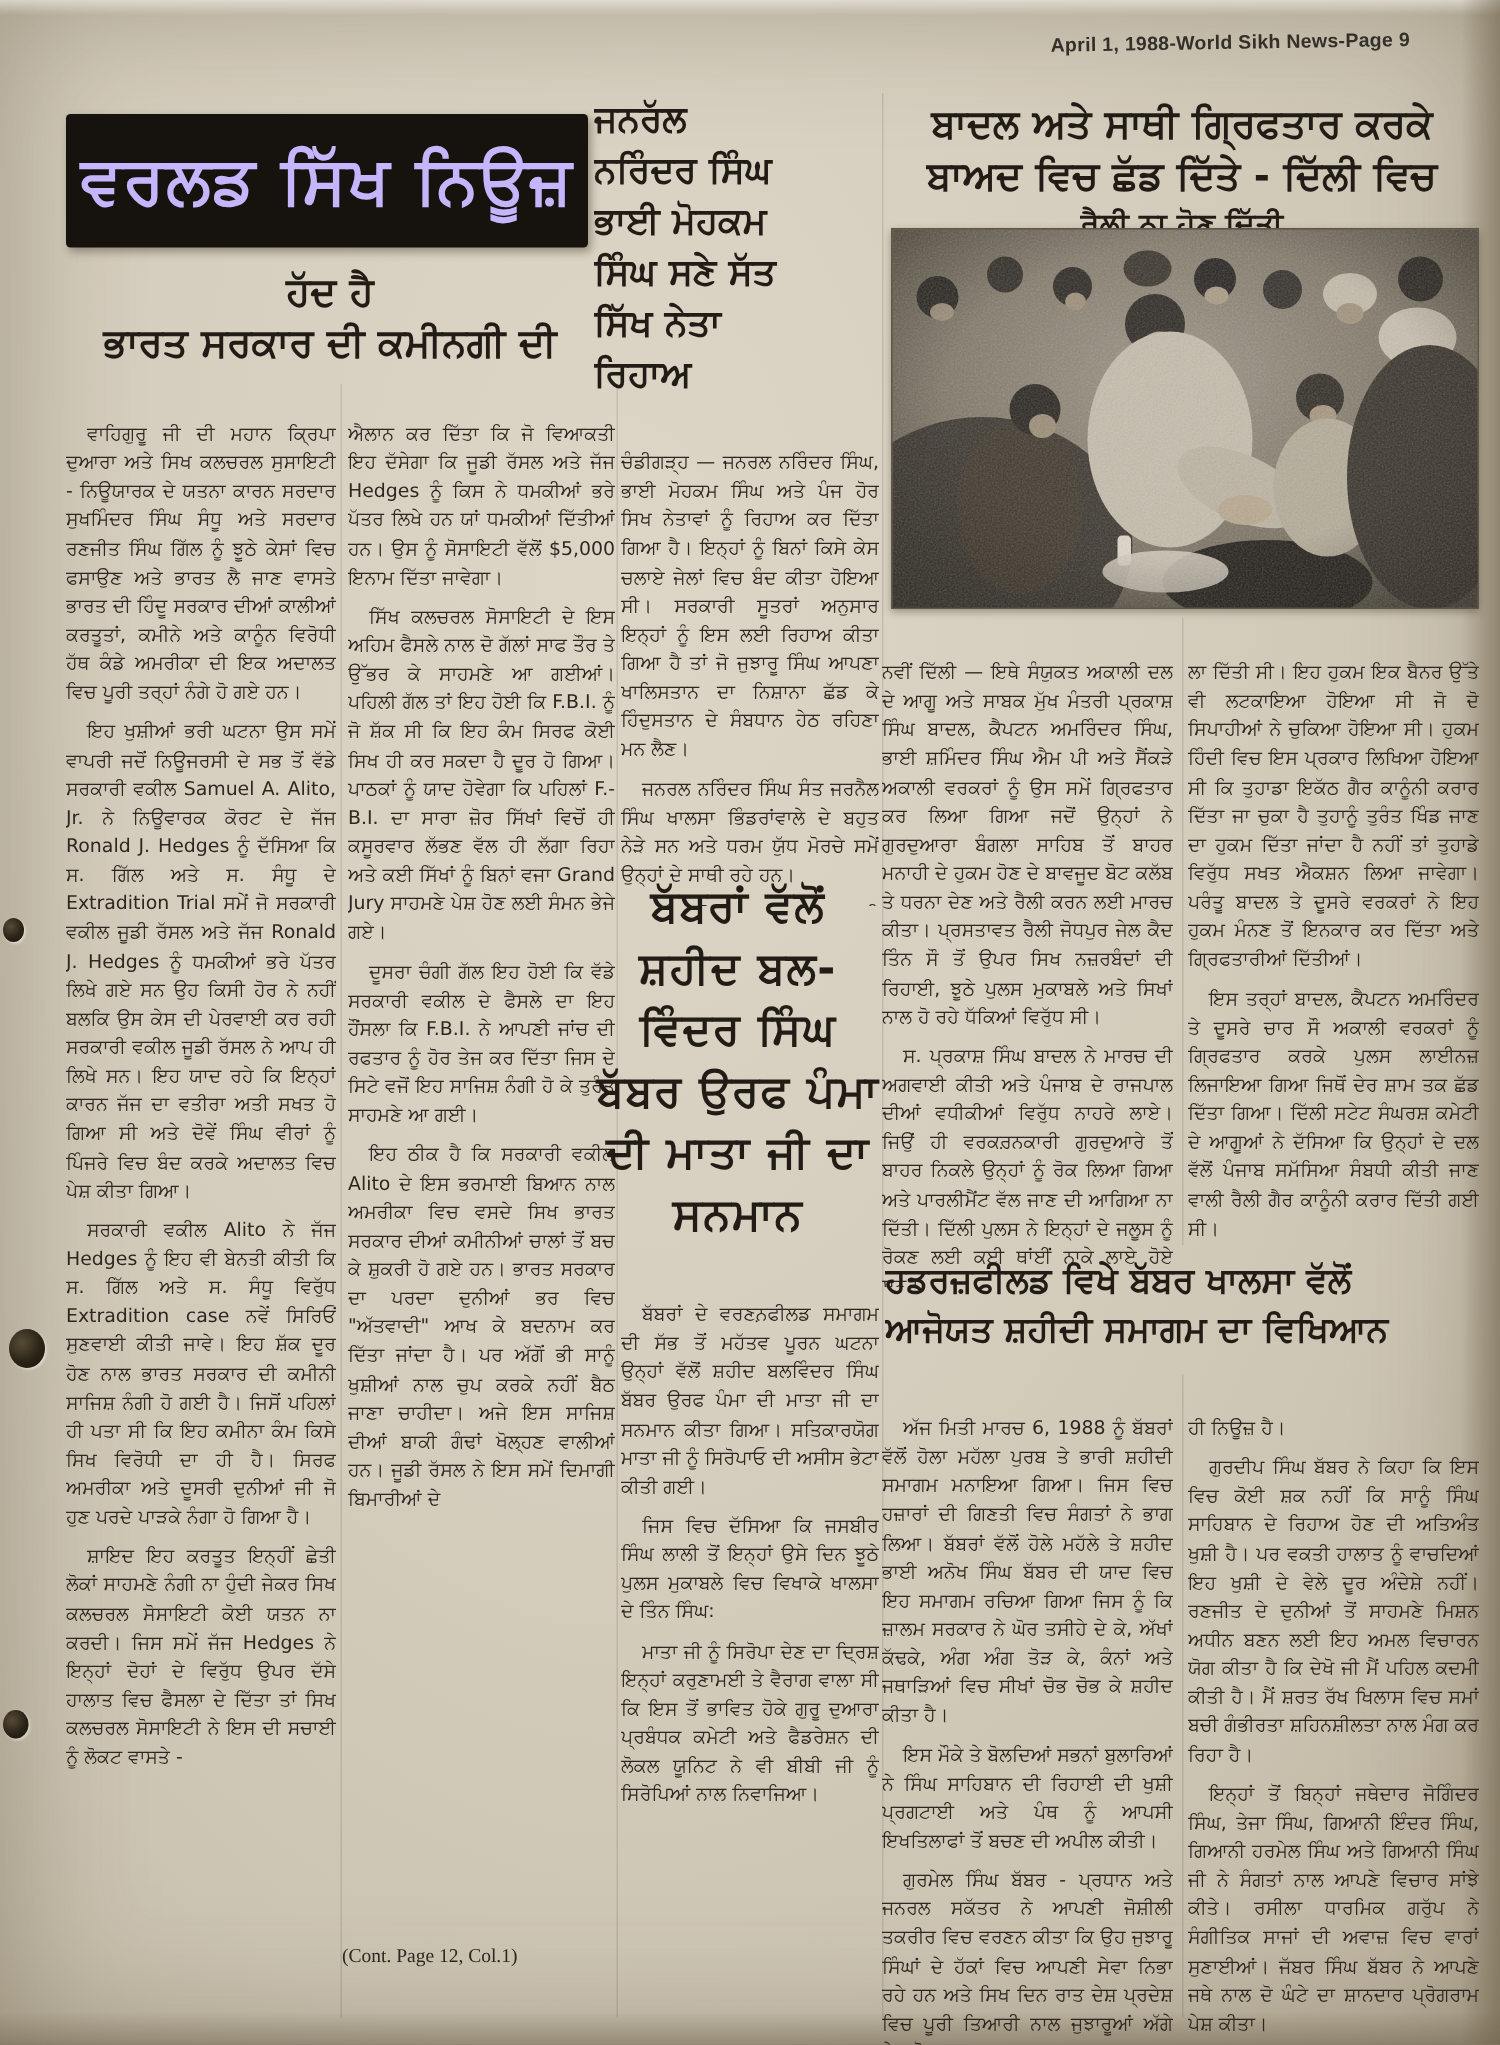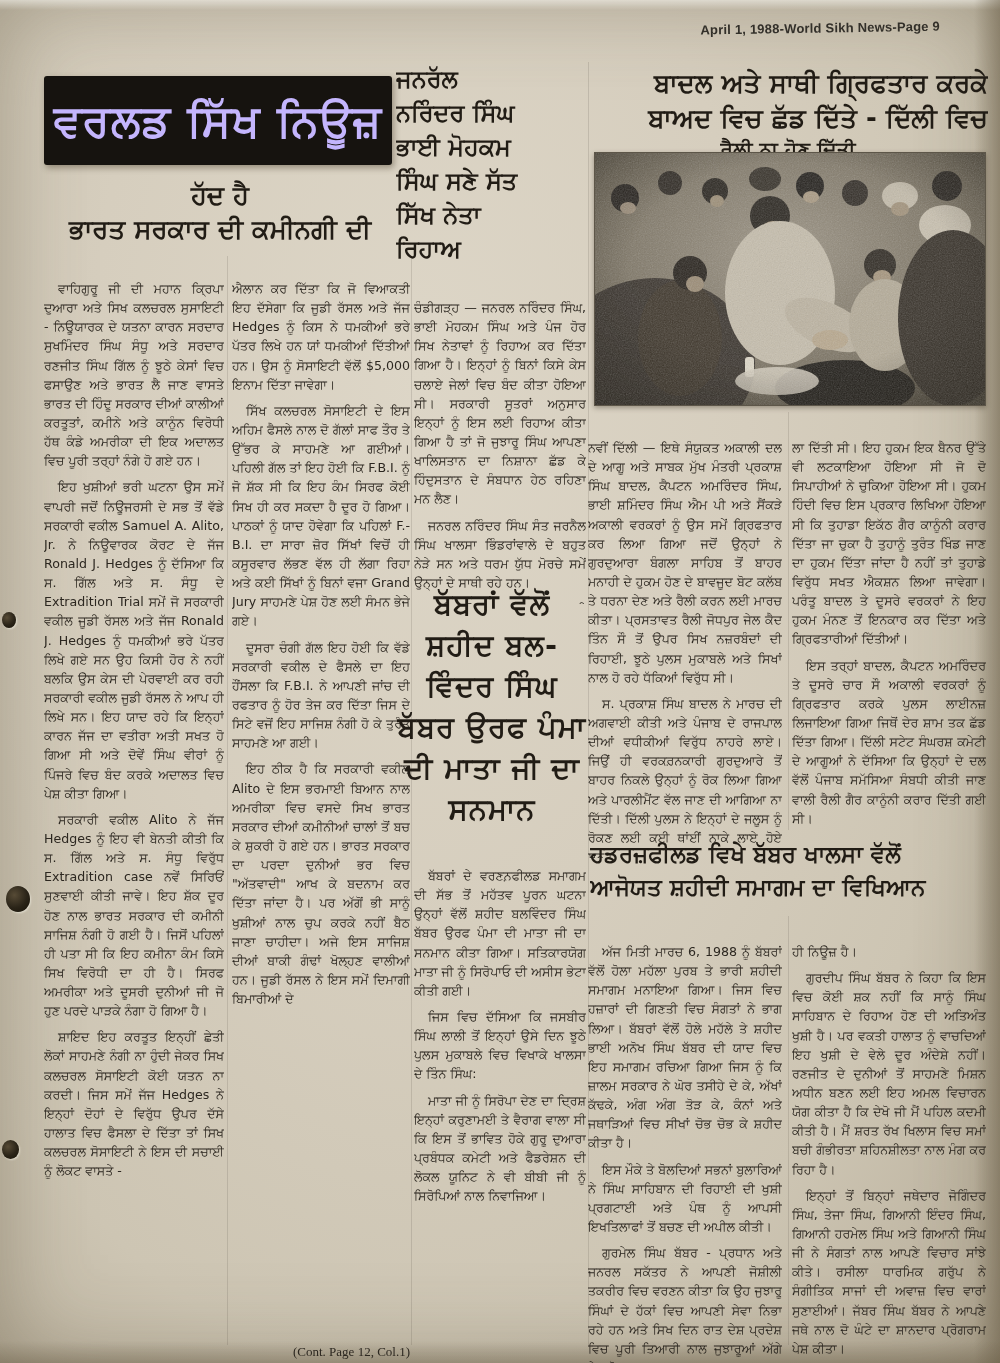--- a/index.html
+++ b/index.html
@@ -27,33 +27,33 @@
   #masthead-title{color:#c4b5fd;font-weight:bold;font-size:44px;letter-spacing:1px;white-space:nowrap}
 
   .headline{font-weight:bold;color:#211c15;white-space:pre-line;overflow:hidden}
   #lead-headline{position:absolute;left:40px;top:178px;width:360px;height:74px;
     text-align:center;font-size:26px;line-height:34px}
   #release-headline{position:absolute;left:396px;top:62px;width:192px;height:206px;
     text-align:left;font-size:24px;line-height:34px}
   #honour-headline{position:absolute;left:396px;top:584px;width:192px;height:252px;
     text-align:center;font-size:29px;line-height:41px;letter-spacing:1px}
   #badal-headline{position:absolute;left:588px;top:66px;width:400px;height:70px;
-    text-align:right;font-size:26px;line-height:35px}
+    text-align:center;font-size:26px;line-height:35px}
   #badal-headline-sub{position:absolute;left:588px;top:136px;width:400px;height:30px;
     text-align:center;font-size:20px;line-height:26px;font-weight:bold;color:#211c15}
   #hudds-headline{position:absolute;left:590px;top:838px;width:400px;height:70px;
     text-align:left;font-size:23px;line-height:33px}
 
   .col{position:absolute;overflow:hidden;font-size:12.6px;line-height:1.52;
     text-align:justify;color:#2c2720;margin-top:26px;}
   .col p{text-indent:14px;margin-bottom:7px}
   .col p.noindent{text-indent:0}
   #lead-col1{left:44px;top:253px;width:180px;height:1092px}
   #lead-col2{left:232px;top:253px;width:178px;height:1040px}
-  #lead-cont{position:absolute;left:228px;top:1344px;width:182px;text-align:right;
+  #lead-cont{position:absolute;left:228px;top:1296px;width:182px;text-align:left;
     font-family:"Liberation Serif","DejaVu Serif",serif;font-size:13px;color:#2c2720}
   #release-body{left:414px;top:272px;width:172px;height:306px}
   #honour-body{left:414px;top:840px;width:172px;height:505px}
   .names{margin:4px 0 6px 0}
   .names p{text-indent:0;text-align:center;font-weight:bold;margin:2px 0}
   #badal-col1{left:588px;top:412px;width:194px;height:420px}
   #badal-col2{left:792px;top:412px;width:194px;height:420px}
   #hudds-col1{left:588px;top:916px;width:194px;height:432px}
   #hudds-col2{left:792px;top:916px;width:194px;height:432px}
 

